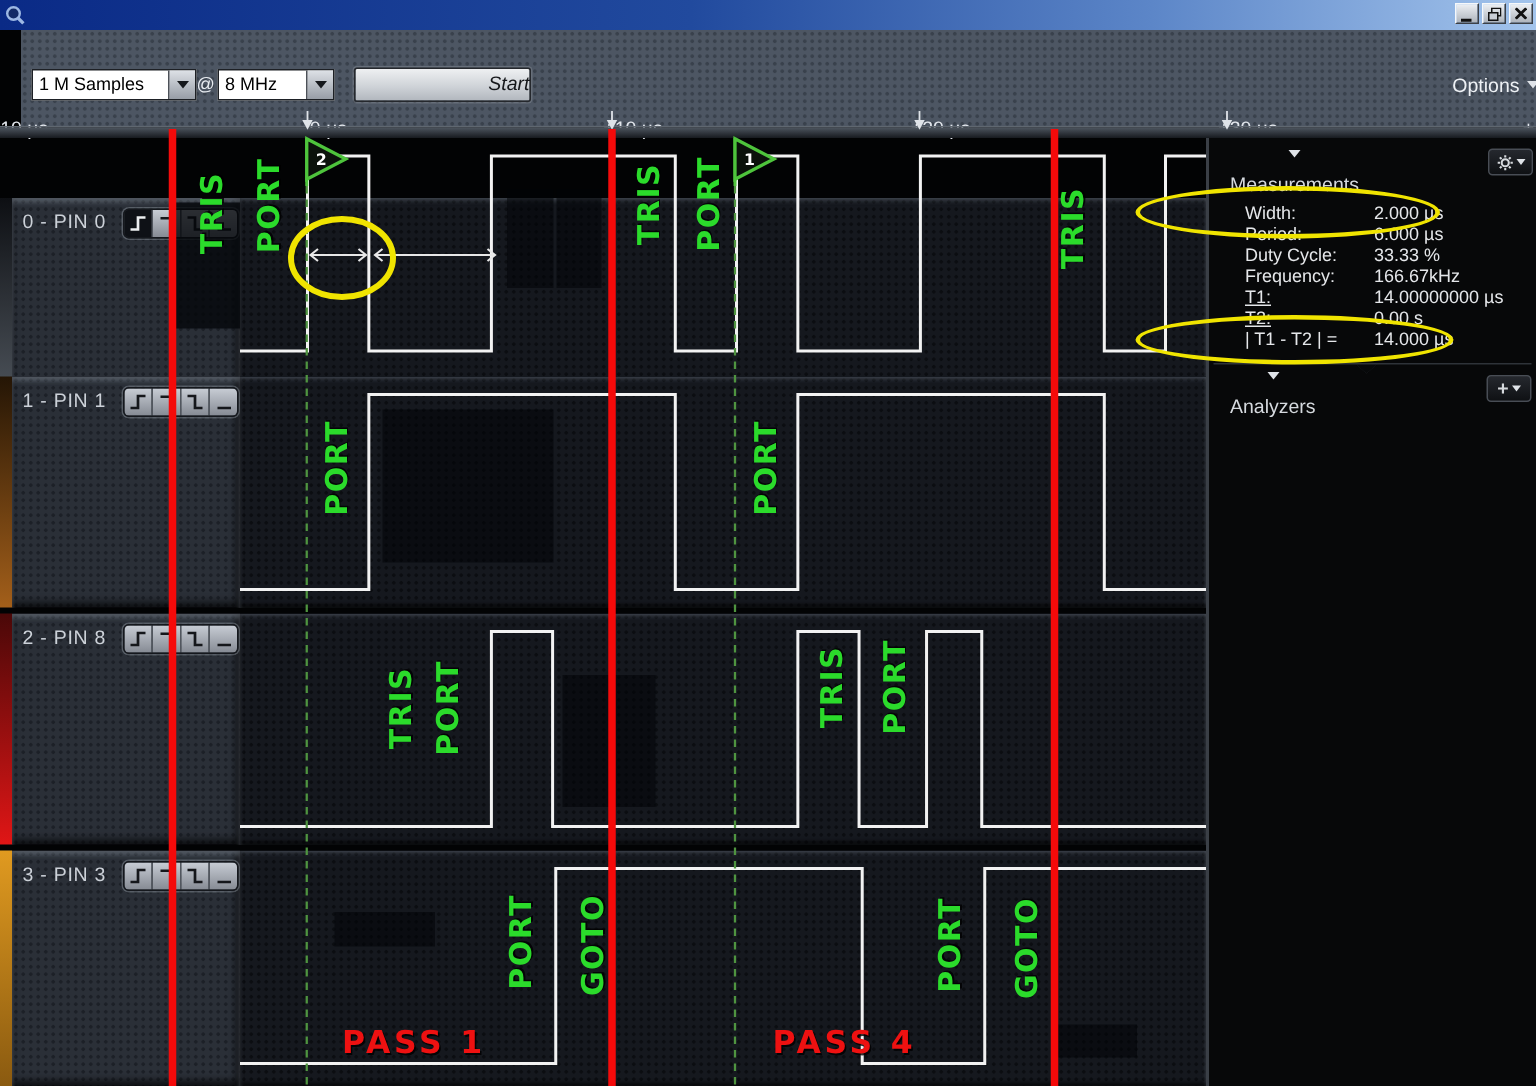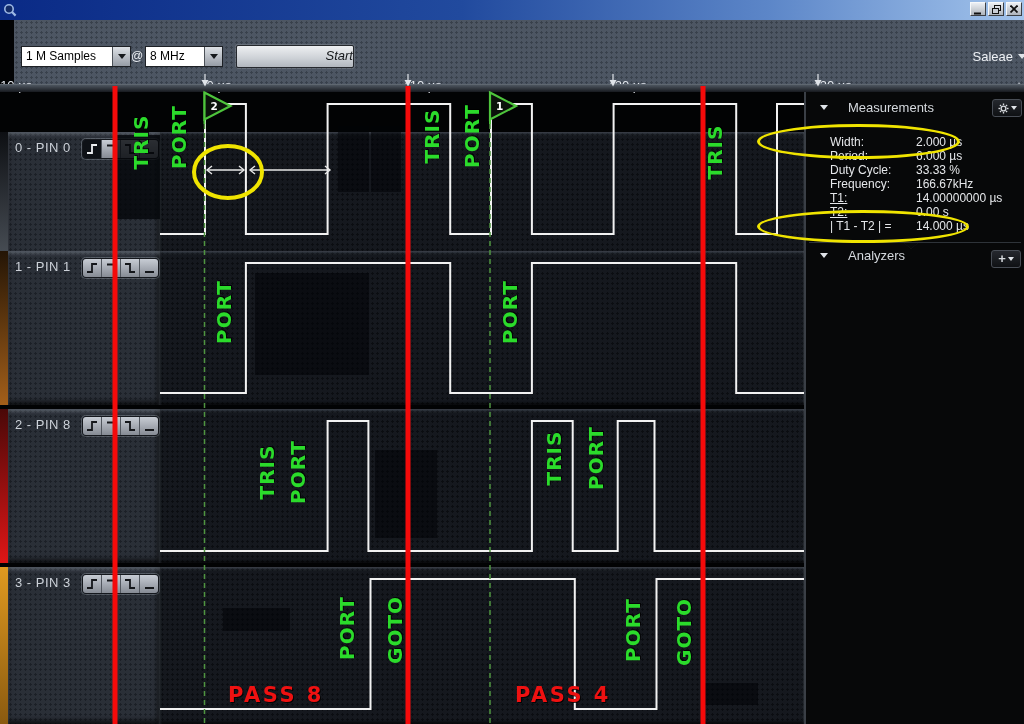--- a/index.html
+++ b/index.html
@@ -84,22 +84,22 @@
     color:#2bdb2b; font-weight:bold; font-size:20px; letter-spacing:1px;
     white-space:nowrap; z-index:5; font-family:"DejaVu Sans",sans-serif;
     text-shadow:1px 1px 0 rgba(0,0,0,.8); }
   .pass { position:absolute; color:#ee1111; font-weight:bold; font-size:21px;
     letter-spacing:2.5px; z-index:5; font-family:"DejaVu Sans",sans-serif;
     text-shadow:1px 1px 0 rgba(0,0,0,.8); }
 
   
   .panel { position:absolute; left:804px; top:92px; width:220px; height:632px;
     background:#070809; border-left:2px solid #3a3f46; box-sizing:border-box; z-index:6; }
-  .panel-header { position:absolute; left:14px; display:flex; align-items:center; gap:20px;
-    color:#d5d9de; font-size:13px; }
+  .panel-header { position:absolute; left:14px; display:flex; align-items:center; gap:10px;
+    color:#d5d9de; font-size:13px;flex-direction:column; }
   .panel-btn { position:absolute; width:28px; height:16px;
     background:linear-gradient(180deg,#25282e,#0f1114); border:1px solid #484d55;
     border-radius:3px; display:flex; align-items:center; justify-content:center; gap:2px;
     color:#d6d9dd; }
   .mrow { position:absolute; left:24px; height:14px; font-size:12px; color:#e5e7ea;
     white-space:nowrap; }
   .mrow .lab { display:inline-block; width:75px; }
   .mrow .lab.ul { text-decoration:underline; }
   .mrow .val { position:absolute; left:86px; top:0; }
   .panel-divider { position:absolute; left:3px; width:212px; border-top:1px solid #2e3339; }
@@ -151,21 +151,21 @@
     </div>
     <span class="at-label">@</span>
     <div class="dd dd-rate">
       <span class="dd-text">8 MHz</span>
       <span class="dd-btn">
           <i class="tri tri-dark"></i>
         </span>
     </div>
     <div class="start-btn">Start</div>
     <div class="options">
-      <span>Saleae</span>
+      <span>Options</span>
       <i class="tri tri-light"></i>
     </div>
     <div id="timeline-layer">
         <div class="timeline-label" style="left: 0px;">-10 µs</div>
         <div class="timeline-label" style="left: 205px;">0 µs</div>
         <div class="timeline-label" style="left: 408px;">+10 µs</div>
         <div class="timeline-label" style="left: 613px;">+20 µs</div>
         <div class="timeline-label" style="left: 818px;">+30 µs</div>
         <div class="timeline-label" style="left: 1021px;">+40 µs</div>
       </div>
@@ -302,21 +302,21 @@
       <div class="glabel" style="left: 224px; top: 312px;">PORT</div>
       <div class="glabel" style="left: 510px; top: 312px;">PORT</div>
       <div class="glabel" style="left: 267px; top: 472px;">TRIS</div>
       <div class="glabel" style="left: 298px; top: 472px;">PORT</div>
       <div class="glabel" style="left: 554px; top: 458px;">TRIS</div>
       <div class="glabel" style="left: 596px; top: 458px;">PORT</div>
       <div class="glabel" style="left: 347px; top: 628px;">PORT</div>
       <div class="glabel" style="left: 395px; top: 630px;">GOTO</div>
       <div class="glabel" style="left: 633px; top: 630px;">PORT</div>
       <div class="glabel" style="left: 684px; top: 632px;">GOTO</div>
-      <div class="pass" style="left: 228px; top: 683px;">PASS 8</div>
+      <div class="pass" style="left: 228px; top: 683px;">PASS 1</div>
       <div class="pass" style="left: 515px; top: 683px;">PASS 4</div>
     </div>
 
   <svg id="ov" width="1024" height="724" viewBox="0 0 1024 724">
       <rect x="338" y="126" width="31" height="66" fill="rgba(2,4,8,0.55)"></rect>
       <rect x="371" y="126" width="30" height="66" fill="rgba(2,4,8,0.55)"></rect>
       <rect x="255" y="273" width="114" height="102" fill="rgba(2,4,8,0.55)"></rect>
       <rect x="375" y="450" width="62" height="88" fill="rgba(2,4,8,0.55)"></rect>
       <rect x="223" y="608" width="67" height="23" fill="rgba(2,4,8,0.55)"></rect>
       <rect x="705" y="683" width="53" height="22" fill="rgba(2,4,8,0.55)"></rect>

